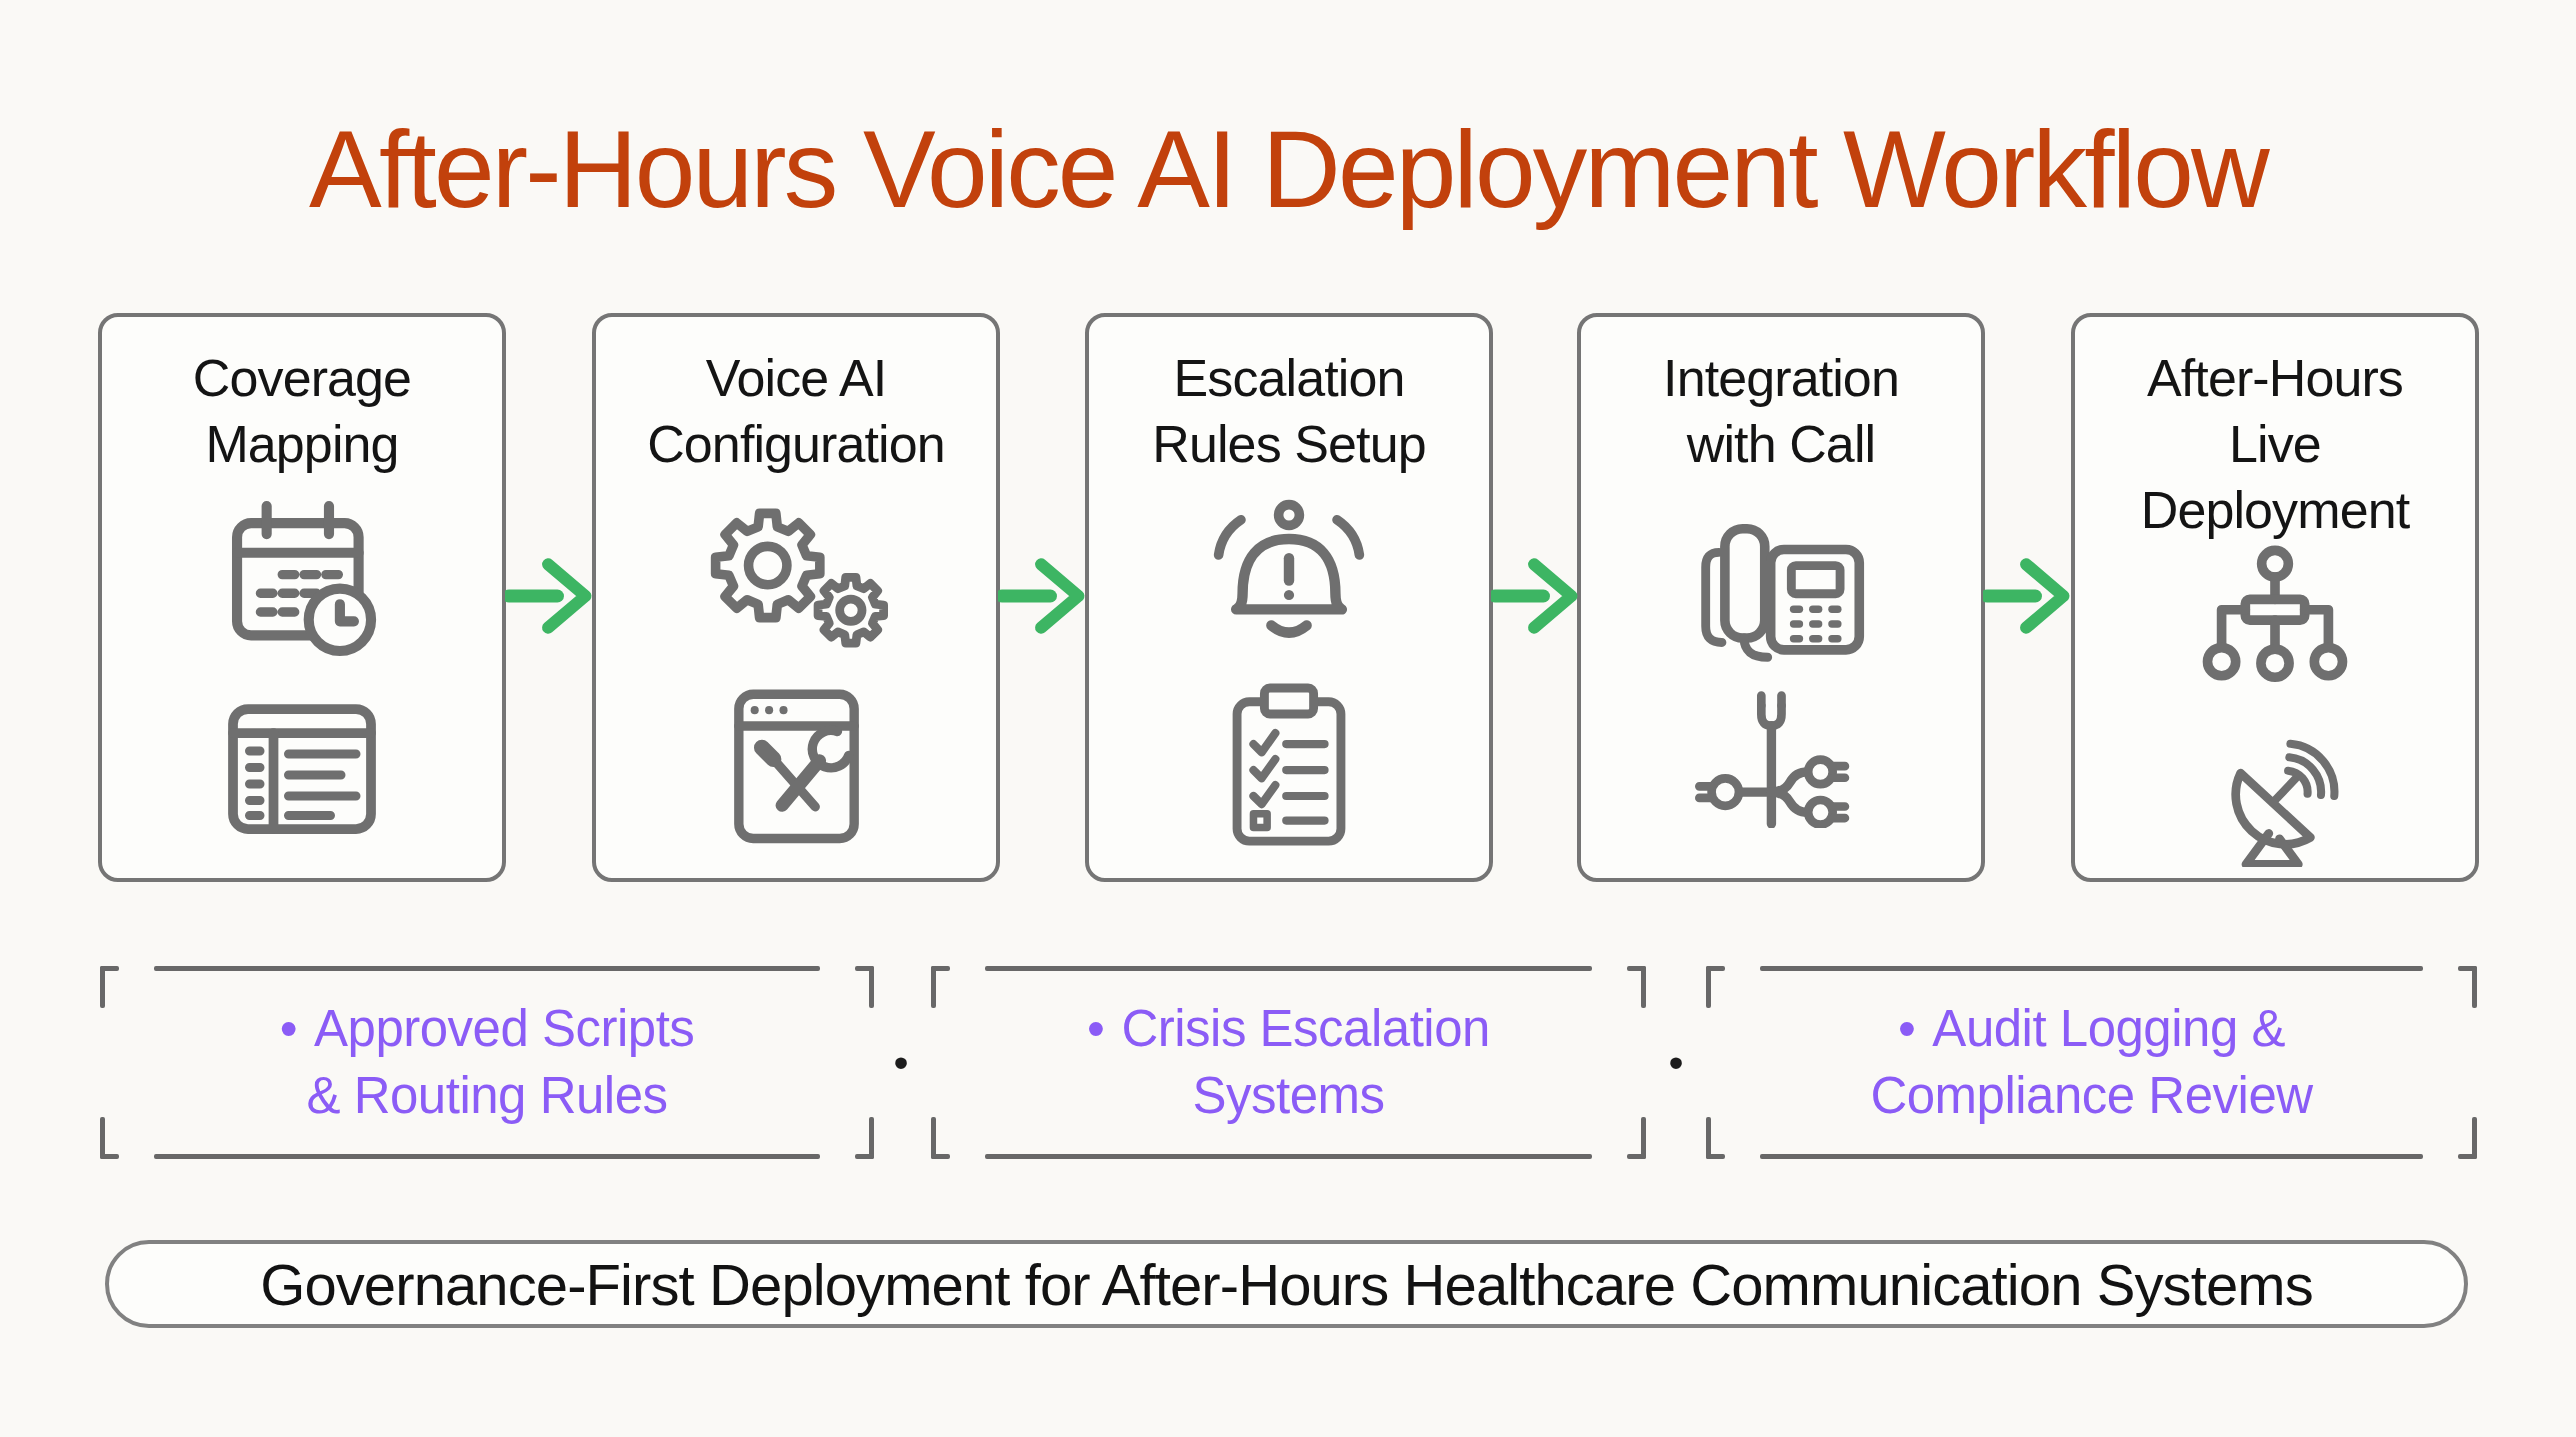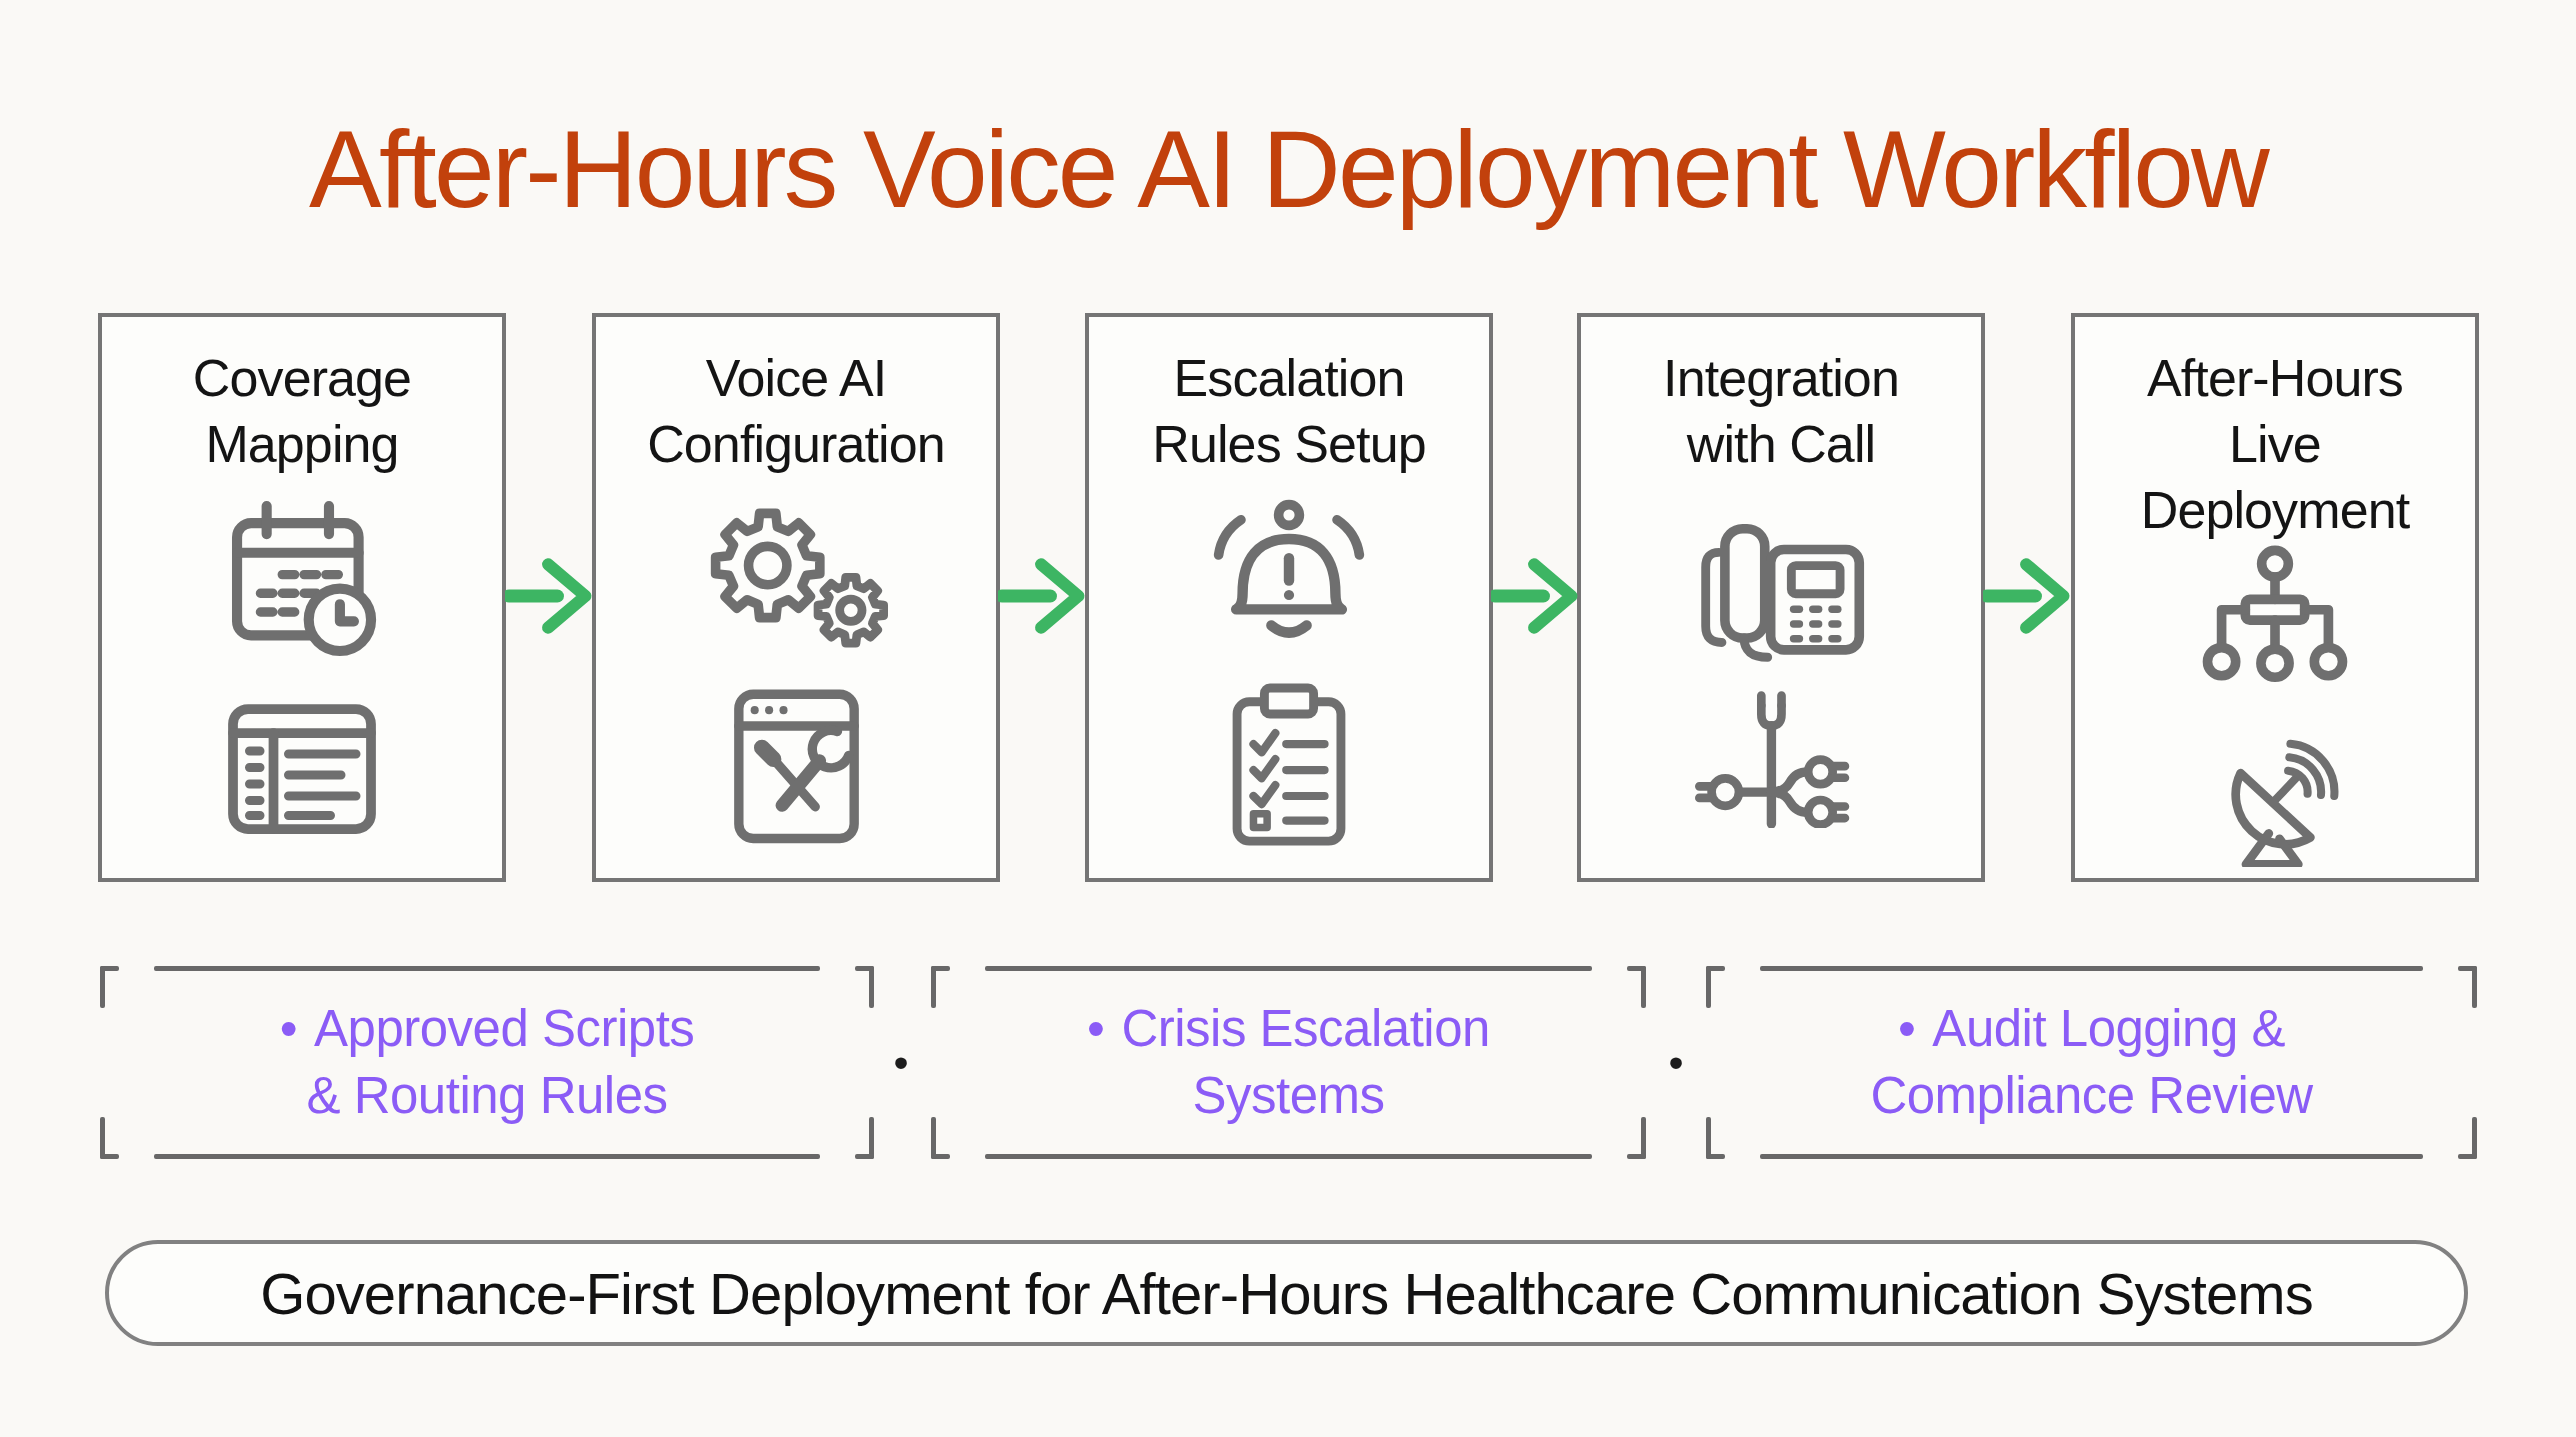--- a/index.html
+++ b/index.html
@@ -3,39 +3,39 @@
 <meta charset="utf-8">
 <style>
   html,body{margin:0;padding:0;background:#FAF9F6;}
   .page{position:relative;width:2576px;height:1438px;background:#FAF9F6;
         font-family:"Liberation Sans","DejaVu Sans",sans-serif;color:#151515;overflow:hidden;}
 
   .main-title{position:absolute;top:101px;left:0;width:100%;margin:0;text-align:center;
         font-size:109px;font-weight:500;letter-spacing:-2.8px;line-height:1.25;color:#c2410c;}
 
   .card{position:absolute;top:313px;width:408px;height:569px;background:#FDFDFB;
-        border:4.7px solid #757575;border-radius:0;box-sizing:border-box;
+        border:4.7px solid #757575;border-radius:20px;box-sizing:border-box;
         display:flex;flex-direction:column;align-items:center;}
   .card-title{margin-top:28px;text-align:center;font-size:52px;font-weight:500;
         letter-spacing:-0.9px;line-height:1.27;color:#141414;}
   .icons{flex:1;display:flex;flex-direction:column;align-items:center;justify-content:center;
         gap:22.5px;padding-bottom:13px;}
   .icons svg{display:block;}
 
   .arrow{position:absolute;top:555px;}
 
   .callout{position:absolute;top:966px;height:193px;box-sizing:border-box;}
   .callout .ctext{position:absolute;inset:0;display:flex;flex-direction:column;
         align-items:center;justify-content:center;font-size:51px;font-weight:500;
         letter-spacing:-0.5px;line-height:1.3;color:#8b5cf6;text-align:center;}
   .bullet{margin-right:17px;}
   .sep-dot{position:absolute;top:1062px;transform:translate(-50%,-50%);
         font-size:43px;color:#1c1c1c;}
 
-  .pill{position:absolute;left:105px;top:1240px;width:2363px;height:106px;box-sizing:border-box;
+  .pill{position:absolute;left:105px;top:1240px;width:2363px;height:88px;box-sizing:border-box;
         background:#FDFDFB;border:4.7px solid #818181;border-radius:53px;
         display:flex;align-items:center;justify-content:center;}
   .pill span{font-size:58px;font-weight:500;letter-spacing:-0.9px;color:#121212;}
 </style>
 </head>
 <body>
 
 <div class="page">
 
   <h1 class="main-title">After-Hours Voice AI Deployment Workflow</h1>

